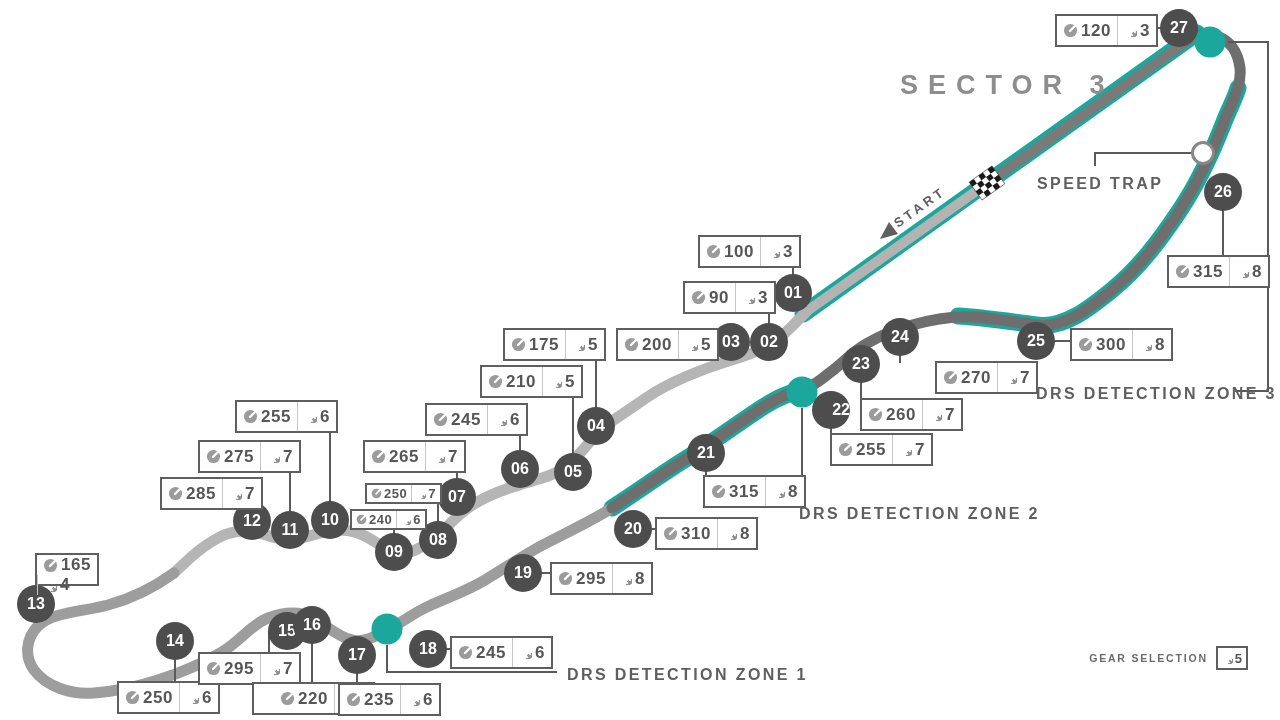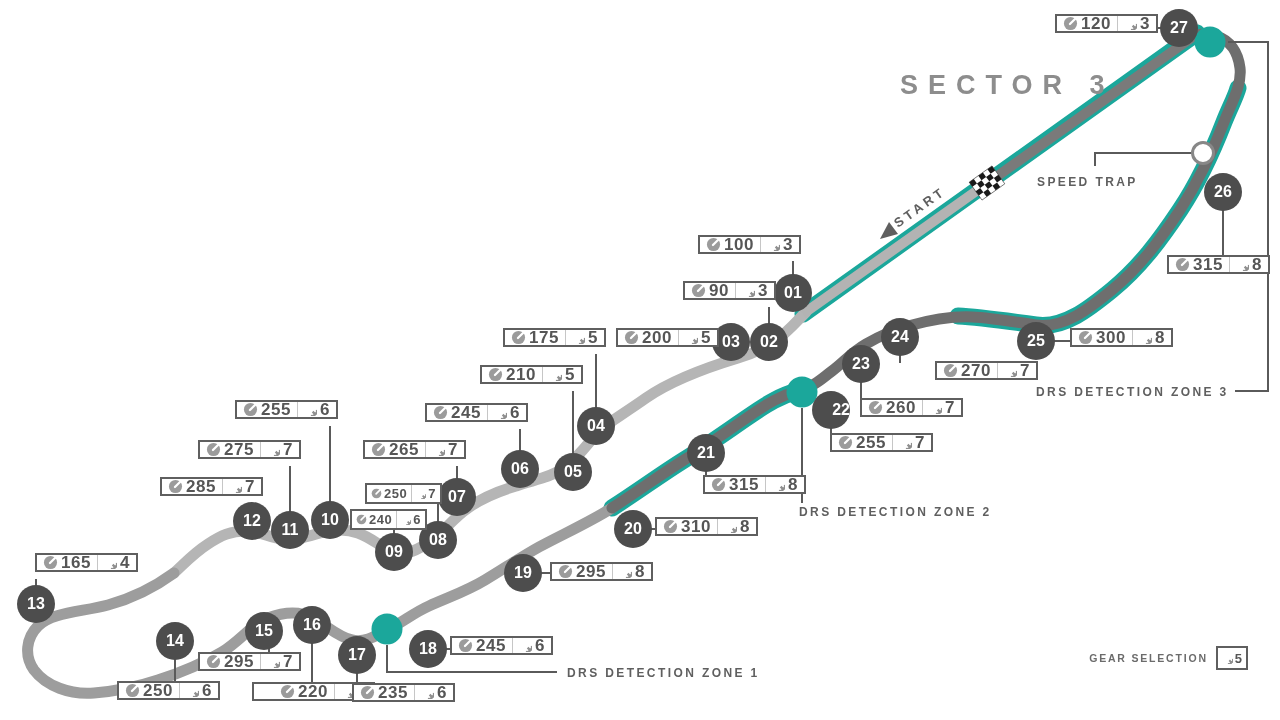--- a/index.html
+++ b/index.html
@@ -15,21 +15,21 @@
   .straight-dark{fill:none;stroke:var(--straightDark);stroke-width:10;}
   .straight-silver{fill:none;stroke:var(--silver);stroke-width:10;}
   .lead{fill:none;stroke:var(--line);stroke-width:2;}
   #connectors line{stroke:var(--line);stroke-width:2;}
   .drs-dot{fill:var(--teal);}
   .strap{fill:#fff;stroke:#878787;stroke-width:3;}
   .start-text{font-size:13px;font-weight:bold;letter-spacing:3.5px;fill:var(--text);
               font-family:"Liberation Sans",sans-serif;}
 
   .cbox{position:absolute;display:inline-flex;align-items:stretch;background:#fff;
-        border:2px solid #5f5f5f;height:19px;box-sizing:border-box;z-index:3;}
+        border:2px solid #5f5f5f;height:33px;box-sizing:border-box;z-index:3;}
   .cell{display:flex;align-items:center;gap:3px;padding:0 6px;}
   .gear-cell{border-left:1px solid #c6c6c6;}
   .num{font-weight:bold;color:#565656;font-size:17px;letter-spacing:.5px;white-space:nowrap;}
   .cbox.small{height:21px;}
   .cbox.small .num{font-size:13px;}
   .cbox.small .cell{padding:0 4px;gap:2px;}
   .cbox.small .ic-speed{width:11px;height:11px;}
   .cbox.small .ic-gear{width:10px;height:10px;}
 
   .cmarker{position:absolute;width:38px;height:38px;border-radius:50%;background:var(--marker);
@@ -39,21 +39,21 @@
   .ic{display:block;}
   .ic-speed{width:15px;height:15px;color:#9b9b9b;}
   .ic-gear{width:13px;height:13px;color:#8f8f8f;}
 
   .sector-label{position:absolute;font-weight:bold;font-size:25px;letter-spacing:10px;
                 z-index:2;white-space:nowrap;}
   .sector-label.s1{color:#b4b4b4;}
   .sector-label.s2{color:#a9a9a9;}
   .sector-label.s3{color:#8d8d8d;font-size:27px;}
 
-  .anno{position:absolute;font-size:12px;font-weight:bold;letter-spacing:2.4px;
+  .anno{position:absolute;font-size:16px;font-weight:bold;letter-spacing:2.4px;
         color:var(--text);z-index:2;white-space:nowrap;}
 
   .legend{position:absolute;right:32px;top:646px;display:flex;flex-direction:column;
           align-items:flex-end;gap:5px;z-index:2;}
   .legend-row{display:flex;align-items:center;gap:8px;}
   .legend-text{font-size:10.5px;font-weight:bold;letter-spacing:1.8px;color:#6b6b6b;white-space:nowrap;}
   .legend-box{display:inline-flex;align-items:center;gap:2px;border:2px solid #5f5f5f;
               background:#fff;height:24px;box-sizing:border-box;padding:0 4px;
               font-size:13px;font-weight:bold;color:#565656;}
   .legend-box .ic-speed{width:12px;height:12px;}
@@ -397,21 +397,21 @@
               <use href="#i-gear"></use>
             </svg>
         <span class="num gear-num">7</span>
       </span>
     </div>
     <div class="cmarker" style="left: 252px; top: 521px;">
       <span class="cnum">12</span>
     </div>
   </div>
       <div class="corner">
-    <div class="cbox" style="left: 35px; top: 553px;">
+    <div class="cbox" style="left: 35px; top: 553px; flex-direction: column;">
       <span class="cell speed-cell">
         <svg class="ic ic-speed" viewBox="0 0 16 16">
               <use href="#i-speedo"></use>
             </svg>
         <span class="num speed-num">165</span>
       </span>
       <span class="cell gear-cell">
         <svg class="ic ic-gear" viewBox="-8 -8 16 16">
               <use href="#i-gear"></use>
             </svg>
@@ -449,21 +449,21 @@
             </svg>
         <span class="num speed-num">295</span>
       </span>
       <span class="cell gear-cell">
         <svg class="ic ic-gear" viewBox="-8 -8 16 16">
               <use href="#i-gear"></use>
             </svg>
         <span class="num gear-num">7</span>
       </span>
     </div>
-    <div class="cmarker" style="left: 264px; top: 631px; text-align: right;">
+    <div class="cmarker" style="left: 287px; top: 631px; text-align: right;">
       <span class="cnum">15</span>
     </div>
   </div>
       <div class="corner">
     <div class="cbox" style="left: 252px; top: 682px; padding-left: 20px;">
       <span class="cell speed-cell">
         <svg class="ic ic-speed" viewBox="0 0 16 16">
               <use href="#i-speedo"></use>
             </svg>
         <span class="num speed-num">220</span>
@@ -473,21 +473,21 @@
               <use href="#i-gear"></use>
             </svg>
         <span class="num gear-num">6</span>
       </span>
     </div>
     <div class="cmarker" style="left: 312px; top: 625px;">
       <span class="cnum">16</span>
     </div>
   </div>
       <div class="corner">
-    <div class="cbox" style="left: 352px; top: 683px;">
+    <div class="cbox" style="left: 338px; top: 683px;">
       <span class="cell speed-cell">
         <svg class="ic ic-speed" viewBox="0 0 16 16">
               <use href="#i-speedo"></use>
             </svg>
         <span class="num speed-num">235</span>
       </span>
       <span class="cell gear-cell">
         <svg class="ic ic-gear" viewBox="-8 -8 16 16">
               <use href="#i-gear"></use>
             </svg>

